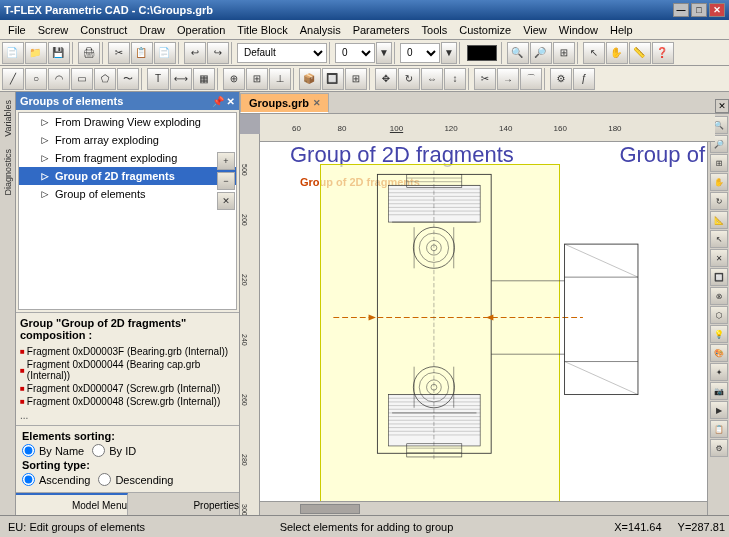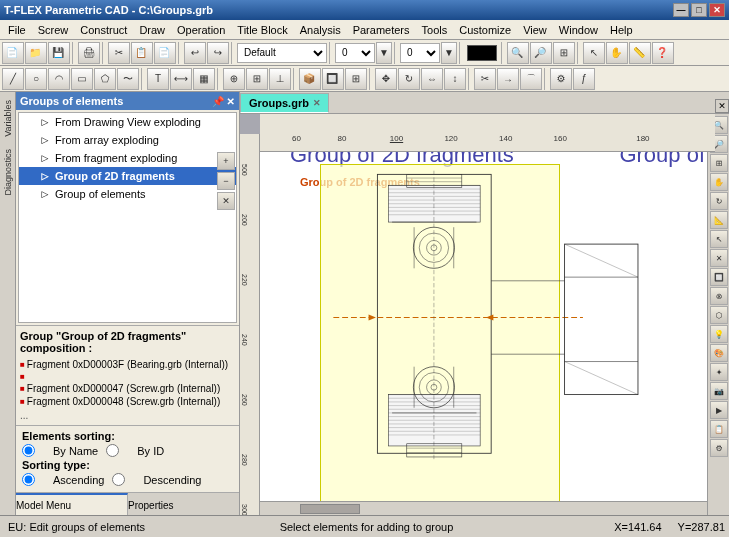--- a/index.html
+++ b/index.html
@@ -170,32 +170,32 @@
     .comp-more { color: #555; font-size: 10px; margin-top: 2px; }
 
     
     #bottom-panel {
       background: #f0ece0;
       border-top: 1px solid #aaa;
       padding: 4px 6px;
       font-size: 11px;
     }
     .radio-row { display: flex; align-items: center; gap: 8px; margin: 2px 0; }
-    .radio-row label { font-size: 11px; display: flex; align-items: center; gap: 18px; }
+    .radio-row label { font-size: 11px; display: flex; align-items: center; gap: 4px; }
     .section-label { font-size: 11px; font-weight: bold; margin-bottom: 2px; }
 
     
     #left-bottom-tabs {
       display: flex;
       border-top: 1px solid #aaa;
       background: #d4d0c8;
     }
     .bottom-tab {
       flex: 1; height: 22px;
-      display: flex; align-items: center; justify-content: flex-start;
+      display: flex; align-items: center; justify-content: flex-end;
       font-size: 10px; cursor: pointer;
       background: #d4d0c8;
       border-right: 1px solid #aaa;
       border-top: 2px solid transparent;
     }
     .bottom-tab.active { background: #f0ece0; border-top: 2px solid #316ac5; }
     .bottom-tab:last-child { border-right: none; }
 
     
     #canvas-area {
@@ -217,35 +217,35 @@
     .canvas-tab {
       height: 20px;
       background: #f0ece0;
       border: 1px solid #aaa;
       border-bottom: none;
       padding: 2px 8px;
       font-size: 11px;
       cursor: pointer;
       display: flex; align-items: center; gap: 4px;
     }
-    .canvas-tab.active { background: #5eead4; border-bottom: 1px solid #fff; font-weight: bold; text-align: right; }
+    .canvas-tab.active { background: #fdba74; border-bottom: 1px solid #fff; font-weight: bold; text-align: right; }
     .close-tab { font-size: 9px; color: #666; cursor: pointer; }
 
     
     #canvas-container {
       flex: 1;
       position: relative;
       overflow: hidden;
       background: #a8a8b0;
     }
 
     #top-ruler {
       position: absolute;
       top: 0; left: 20px; right: 14px;
-      height: 38px;
+      height: 28px;
       background: #e8e4d8;
       border-bottom: 1px solid #999;
       display: flex; align-items: flex-end;
       overflow: hidden;
       z-index: 5;
     }
     .ruler-label { position: absolute; bottom: 8px; font-size: 8px; color: #333; transform: translateX(-50%); }
 
     #left-ruler {
       position: absolute;
@@ -536,20 +536,21 @@
       </div>
 
       <div id="composition-panel">
         <div id="composition-label">Group "Group of 2D fragments" composition :</div>
         <div class="comp-item">
           <span class="comp-dot">■</span>
           <span>Fragment 0xD00003F (Bearing.grb (Internal))</span>
         </div>
         <div class="comp-item">
           <span class="comp-dot">■</span>
+          <span>Fragment 0xD000044 (Bearing cap.grb (Internal))</span>
         </div>
         <div class="comp-item">
           <span class="comp-dot">■</span>
           <span>Fragment 0xD000047 (Screw.grb (Internal))</span>
         </div>
         <div class="comp-item">
           <span class="comp-dot">■</span>
           <span>Fragment 0xD000048 (Screw.grb (Internal))</span>
         </div>
         <div class="comp-more">...</div>
@@ -610,21 +611,21 @@
 
     <div id="canvas-container">
 
       <div id="top-ruler">
         <div class="ruler-label" style="left:8%;">60</div>
         <div class="ruler-label" style="left:18%;">80</div>
         <div class="ruler-label" style="left:30%;text-decoration:underline;">100</div>
         <div class="ruler-label" style="left:42%;margin-top:12px;">120</div>
         <div class="ruler-label" style="left:54%;">140</div>
         <div class="ruler-label" style="left:66%;">160</div>
-        <div class="ruler-label" style="left:78%;margin-left:28px;">180</div>
+        <div class="ruler-label" style="left:78%;">180</div>
       </div>
 
       <div id="left-ruler">
         <div style="position:absolute;top:30px;left:1px;font-size:7px;color:#333;writing-mode:vertical-rl;">500</div>
         <div style="position:absolute;top:80px;left:1px;font-size:7px;color:#333;writing-mode:vertical-rl;">200</div>
         <div style="position:absolute;top:140px;left:1px;font-size:7px;color:#333;writing-mode:vertical-rl;">220</div>
         <div style="position:absolute;top:200px;left:1px;font-size:7px;color:#333;writing-mode:vertical-rl;">240</div>
         <div style="position:absolute;top:260px;left:1px;font-size:7px;color:#333;writing-mode:vertical-rl;">260</div>
         <div style="position:absolute;top:320px;left:1px;font-size:7px;color:#333;writing-mode:vertical-rl;">280</div>
         <div style="position:absolute;top:370px;left:1px;font-size:7px;color:#333;writing-mode:vertical-rl;">300</div>

